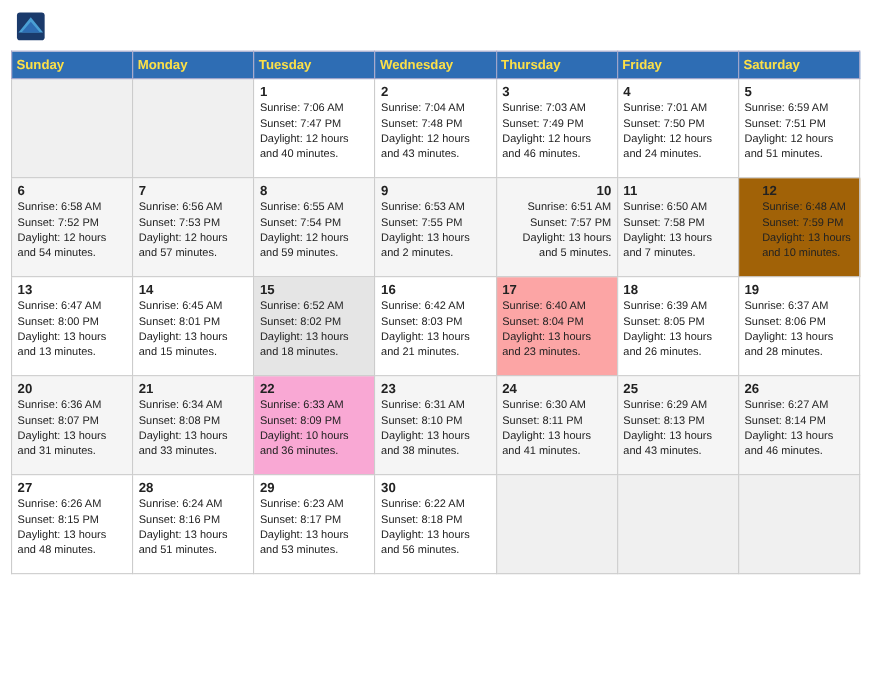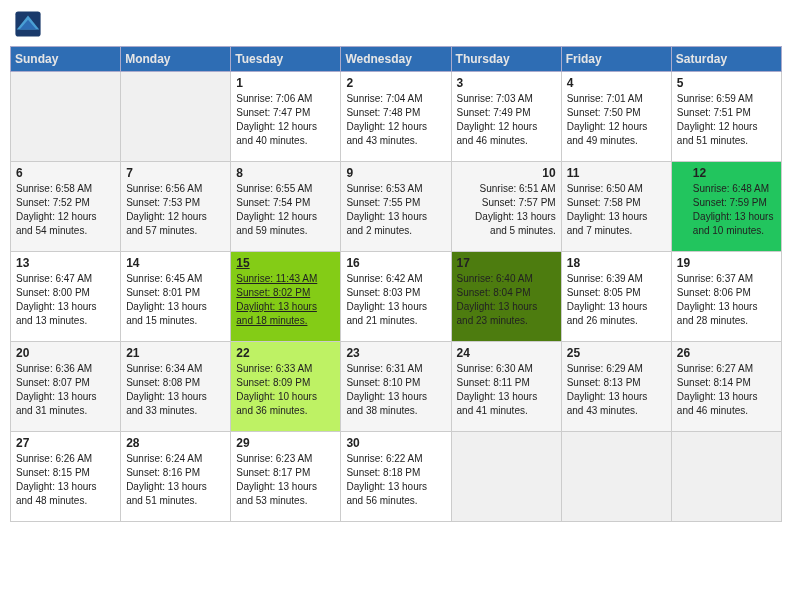--- a/index.html
+++ b/index.html
@@ -46,21 +46,21 @@
       font-size: 14px;
       color: #444;
     }
     .calendar {
       width: 100%;
       border-collapse: collapse;
       border: 1px solid #ccc;
     }
     .calendar th {
       background: #2e6db4;
-      color: #e5e5e5;
+      color: #fde047;
       font-size: 12px;
       font-weight: bold;
       padding: 5px 4px;
       text-align: left;
       border: 1px solid #aac;
     }
     .calendar td {
       vertical-align: top;
       border: 1px solid #ccc;
       padding: 4px 5px;
@@ -137,21 +137,21 @@
         <td style="background: rgb(255, 255, 255);">
           <span class="day-num">3</span>
           <div class="cell-text">Sunrise: 7:03 AM</div>
           <div class="cell-text">Sunset: 7:49 PM</div>
           <div class="cell-text">Daylight: 12 hours and 46 minutes.</div>
         </td>
         <td style="background: rgb(255, 255, 255);">
           <span class="day-num">4</span>
           <div class="cell-text">Sunrise: 7:01 AM</div>
           <div class="cell-text">Sunset: 7:50 PM</div>
-          <div class="cell-text">Daylight: 12 hours and 49 minutes.</div>
+          <div class="cell-text">Daylight: 12 hours and 24 minutes.</div>
         </td>
         <td style="background: rgb(255, 255, 255);">
           <span class="day-num">5</span>
           <div class="cell-text">Sunrise: 6:59 AM</div>
           <div class="cell-text">Sunset: 7:51 PM</div>
           <div class="cell-text">Daylight: 12 hours and 51 minutes.</div>
         </td>
       </tr>
       <tr>
         <td style="background: rgb(245, 245, 245);">
@@ -183,53 +183,53 @@
           <div class="cell-text">Sunrise: 6:51 AM</div>
           <div class="cell-text">Sunset: 7:57 PM</div>
           <div class="cell-text">Daylight: 13 hours and 5 minutes.</div>
         </td>
         <td style="background: rgb(245, 245, 245);">
           <span class="day-num">11</span>
           <div class="cell-text">Sunrise: 6:50 AM</div>
           <div class="cell-text">Sunset: 7:58 PM</div>
           <div class="cell-text">Daylight: 13 hours and 7 minutes.</div>
         </td>
-        <td style="background: #22c55e; padding-left: 21px;">
+        <td style="background: #a16207; padding-left: 21px;">
           <span class="day-num">12</span>
           <div class="cell-text">Sunrise: 6:48 AM</div>
           <div class="cell-text">Sunset: 7:59 PM</div>
           <div class="cell-text">Daylight: 13 hours and 10 minutes.</div>
         </td>
       </tr>
       <tr>
         <td style="background: rgb(255, 255, 255);">
           <span class="day-num">13</span>
           <div class="cell-text">Sunrise: 6:47 AM</div>
           <div class="cell-text">Sunset: 8:00 PM</div>
           <div class="cell-text">Daylight: 13 hours and 13 minutes.</div>
         </td>
         <td style="background: rgb(255, 255, 255);">
           <span class="day-num">14</span>
           <div class="cell-text">Sunrise: 6:45 AM</div>
           <div class="cell-text">Sunset: 8:01 PM</div>
           <div class="cell-text">Daylight: 13 hours and 15 minutes.</div>
         </td>
-        <td style="background: #84cc16; text-decoration: underline;">
+        <td style="background: #e5e5e5;">
           <span class="day-num">15</span>
-          <div class="cell-text">Sunrise: 11:43 AM</div>
+          <div class="cell-text">Sunrise: 6:52 AM</div>
           <div class="cell-text">Sunset: 8:02 PM</div>
           <div class="cell-text">Daylight: 13 hours and 18 minutes.</div>
         </td>
         <td style="background: rgb(255, 255, 255);">
           <span class="day-num">16</span>
           <div class="cell-text">Sunrise: 6:42 AM</div>
           <div class="cell-text">Sunset: 8:03 PM</div>
           <div class="cell-text">Daylight: 13 hours and 21 minutes.</div>
         </td>
-        <td style="background: #4d7c0f;">
+        <td style="background: #fca5a5;">
           <span class="day-num">17</span>
           <div class="cell-text">Sunrise: 6:40 AM</div>
           <div class="cell-text">Sunset: 8:04 PM</div>
           <div class="cell-text">Daylight: 13 hours and 23 minutes.</div>
         </td>
         <td style="background: rgb(255, 255, 255); margin-left: 32px;">
           <span class="day-num">18</span>
           <div class="cell-text">Sunrise: 6:39 AM</div>
           <div class="cell-text">Sunset: 8:05 PM</div>
           <div class="cell-text">Daylight: 13 hours and 26 minutes.</div>
@@ -247,21 +247,21 @@
           <div class="cell-text">Sunrise: 6:36 AM</div>
           <div class="cell-text">Sunset: 8:07 PM</div>
           <div class="cell-text">Daylight: 13 hours and 31 minutes.</div>
         </td>
         <td style="background: rgb(245, 245, 245);">
           <span class="day-num">21</span>
           <div class="cell-text">Sunrise: 6:34 AM</div>
           <div class="cell-text">Sunset: 8:08 PM</div>
           <div class="cell-text">Daylight: 13 hours and 33 minutes.</div>
         </td>
-        <td style="background: #bef264;">
+        <td style="background: #f9a8d4;">
           <span class="day-num">22</span>
           <div class="cell-text">Sunrise: 6:33 AM</div>
           <div class="cell-text">Sunset: 8:09 PM</div>
           <div class="cell-text">Daylight: 10 hours and 36 minutes.</div>
         </td>
         <td style="background: rgb(245, 245, 245);">
           <span class="day-num">23</span>
           <div class="cell-text">Sunrise: 6:31 AM</div>
           <div class="cell-text">Sunset: 8:10 PM</div>
           <div class="cell-text">Daylight: 13 hours and 38 minutes.</div>

